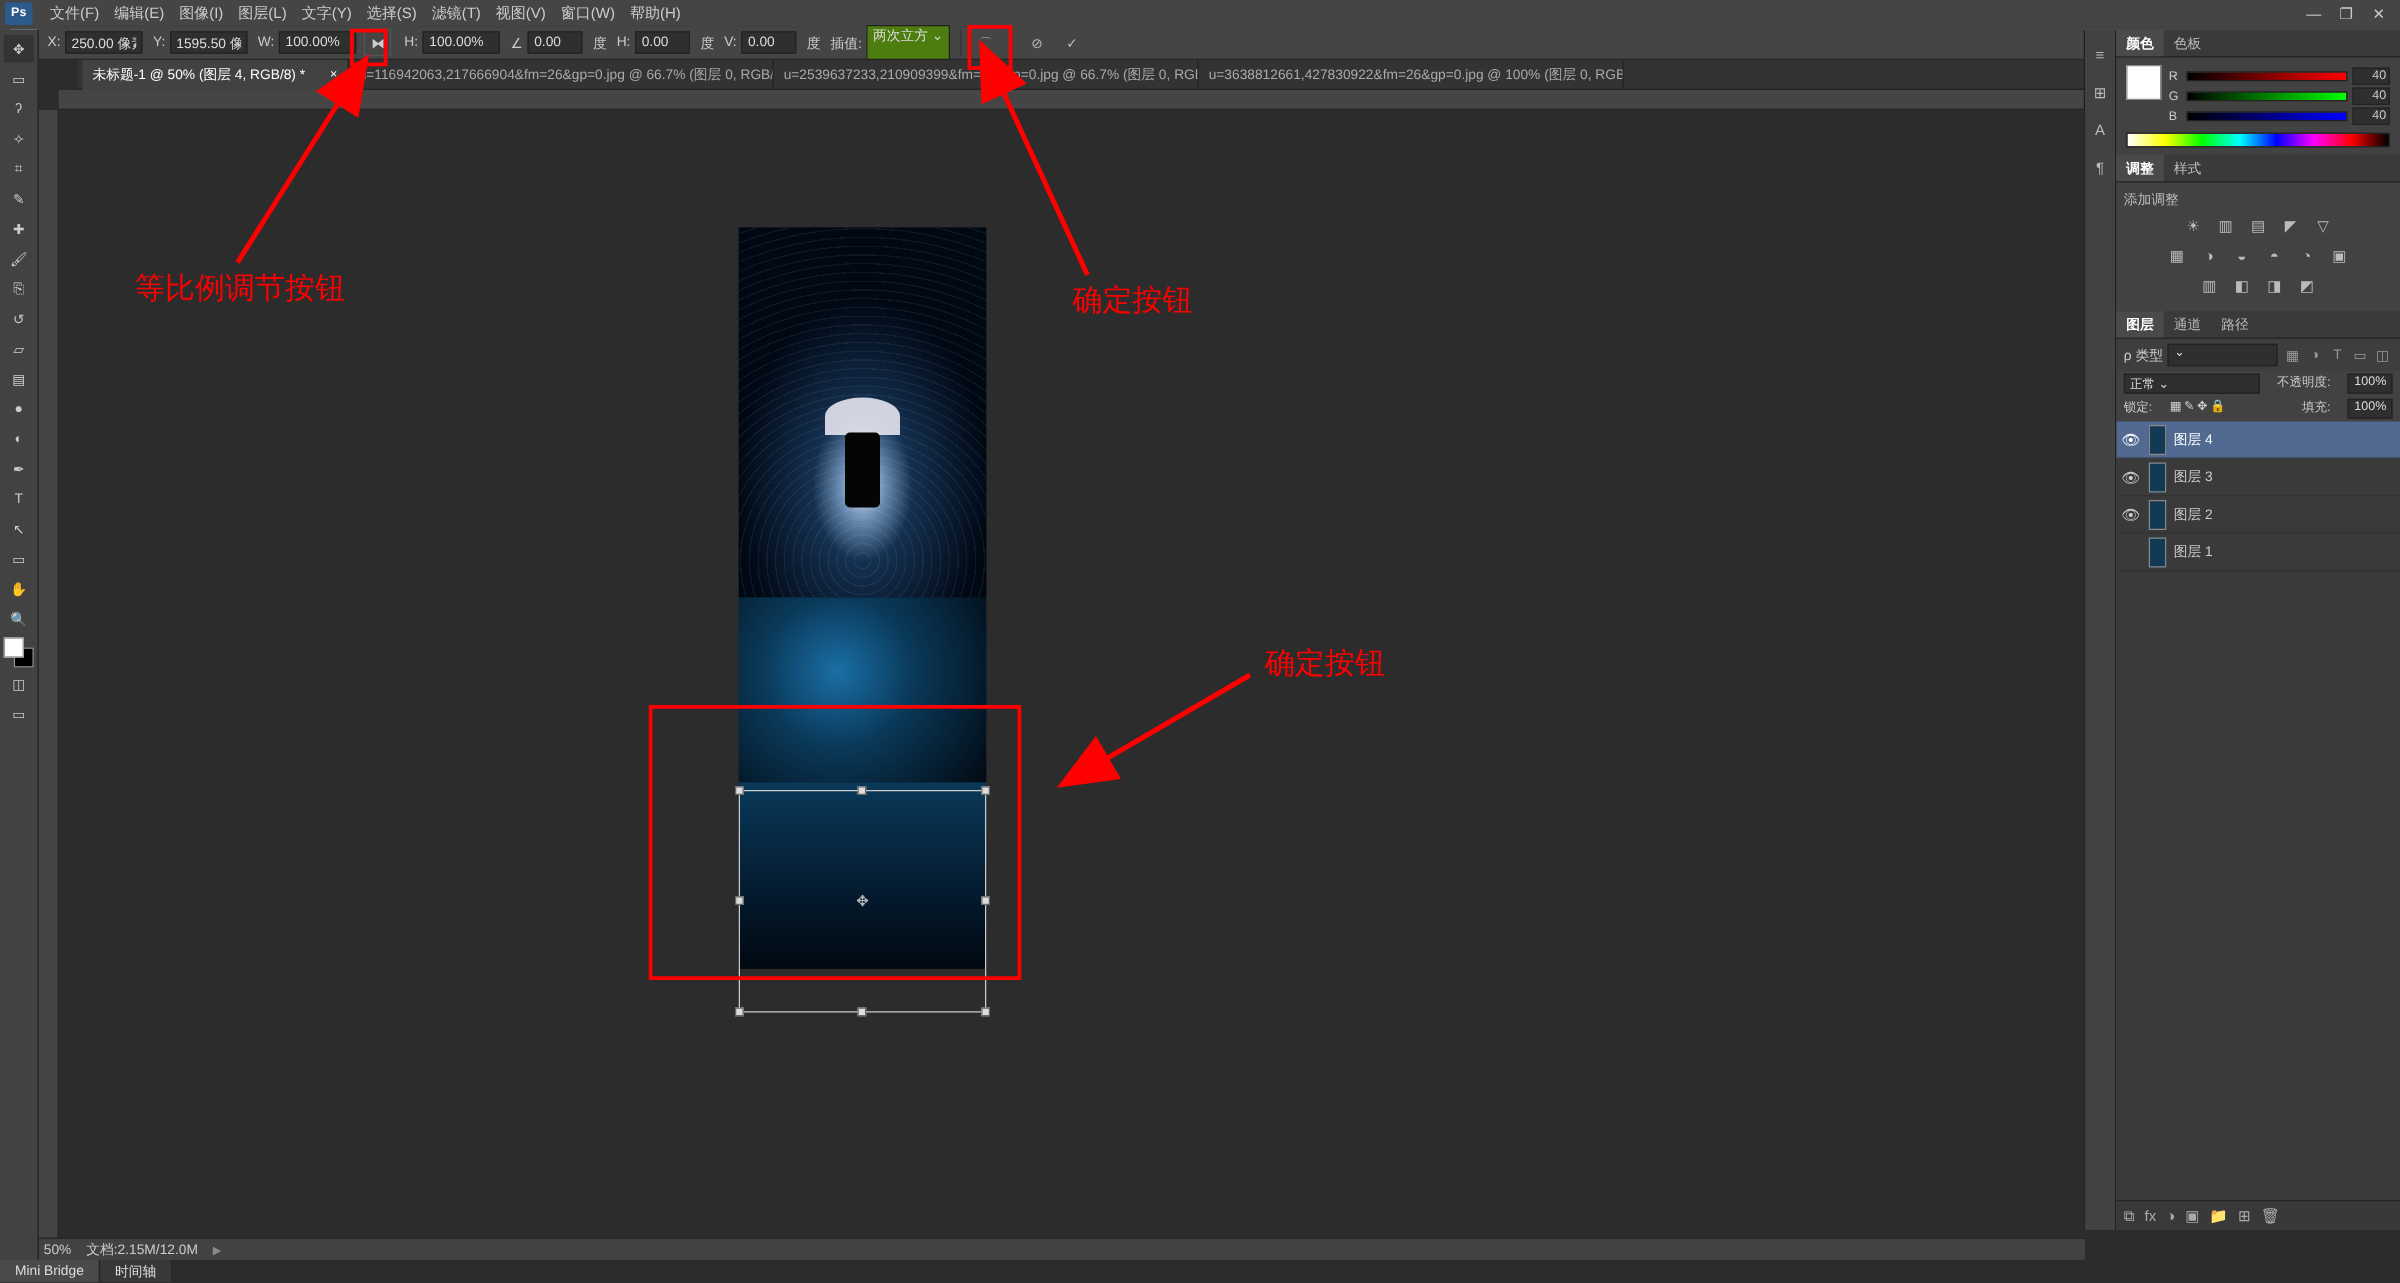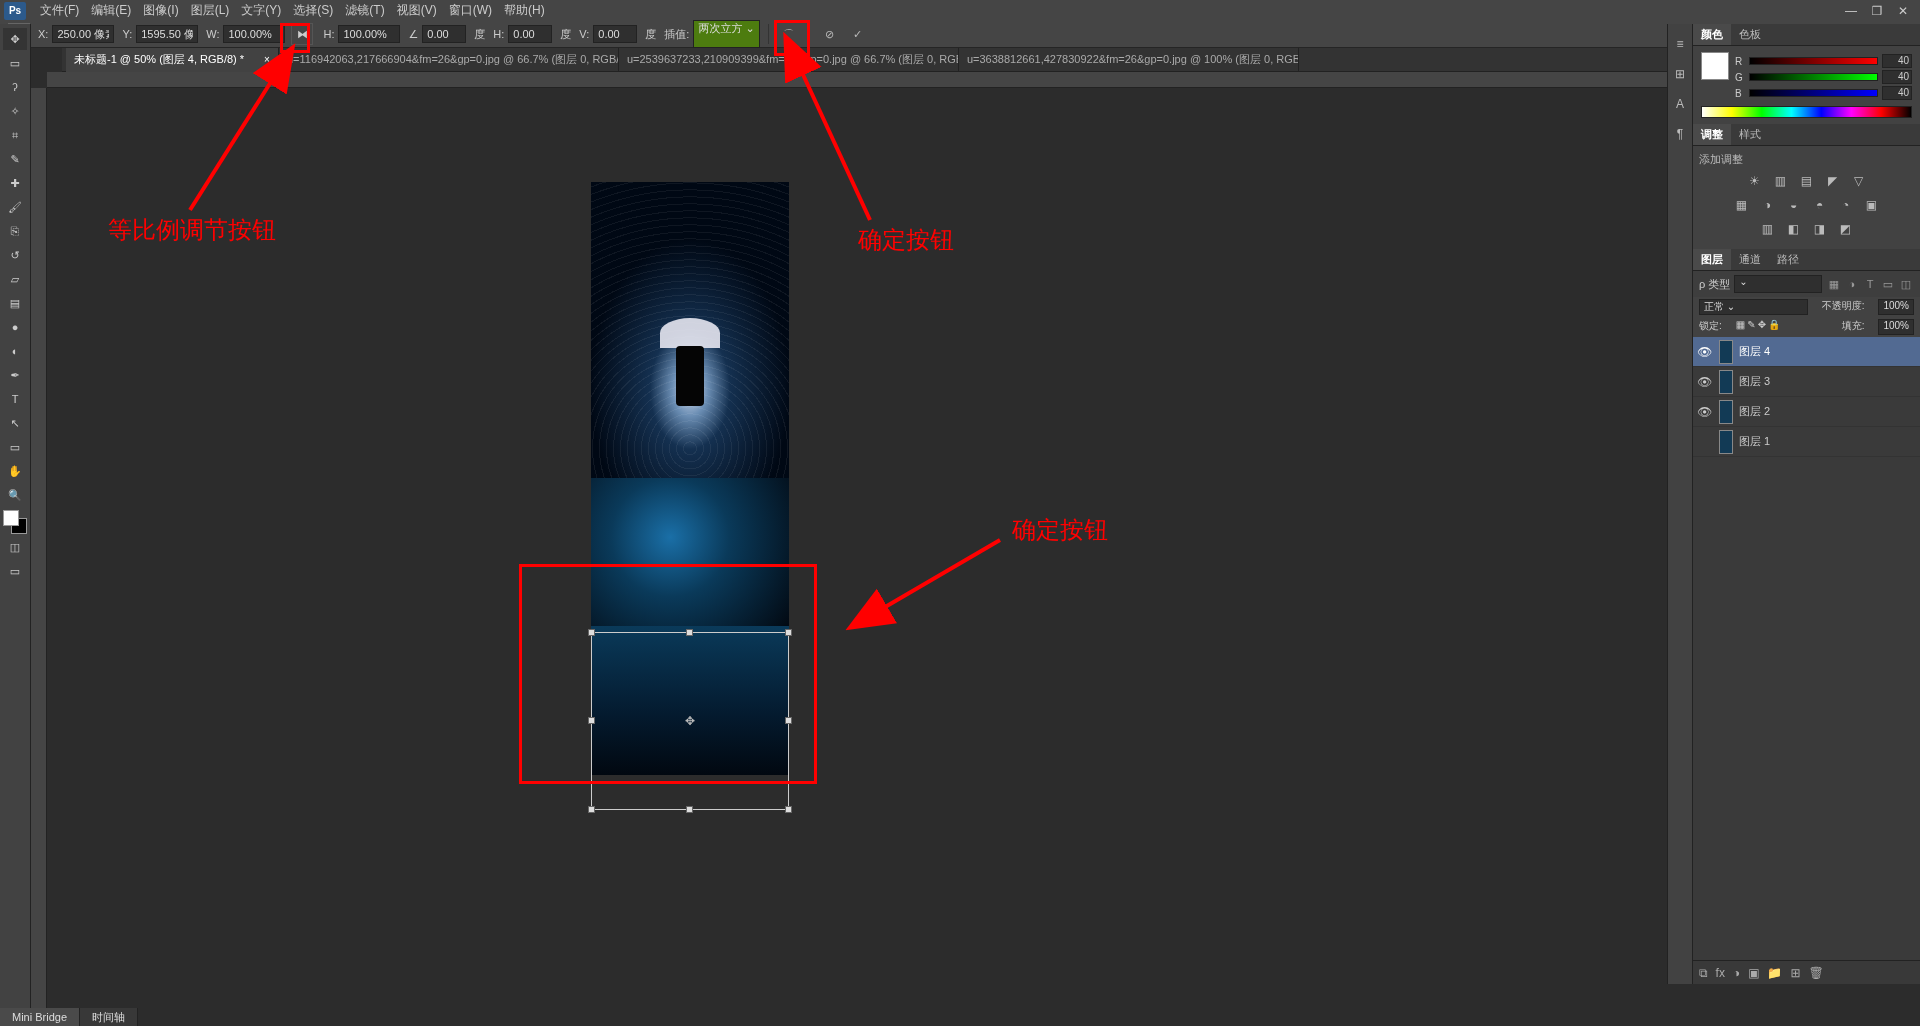--- a/index.html
+++ b/index.html
@@ -229,20 +229,25 @@
         <div class="handle h-tm"></div>
         <div class="handle h-tr"></div>
         <div class="handle h-ml"></div>
         <div class="handle h-mr"></div>
         <div class="handle h-bl"></div>
         <div class="handle h-bm"></div>
         <div class="handle h-br"></div>
         <div class="center-mark">✥</div>
       </div>
     </div>
+    <div class="statusbar">
+      <span>50%</span>
+      <span>文档:2.15M/12.0M</span>
+      <span style="font-size:9px;color:#888">▶</span>
+    </div>
   </div>
 
   <div class="rt-panes">
     <div class="right-dock">
       <div class="dock-icon">≡</div>
       <div class="dock-icon">⊞</div>
       <div class="dock-icon">A</div>
       <div class="dock-icon">¶</div>
     </div>
     <div class="panels">

